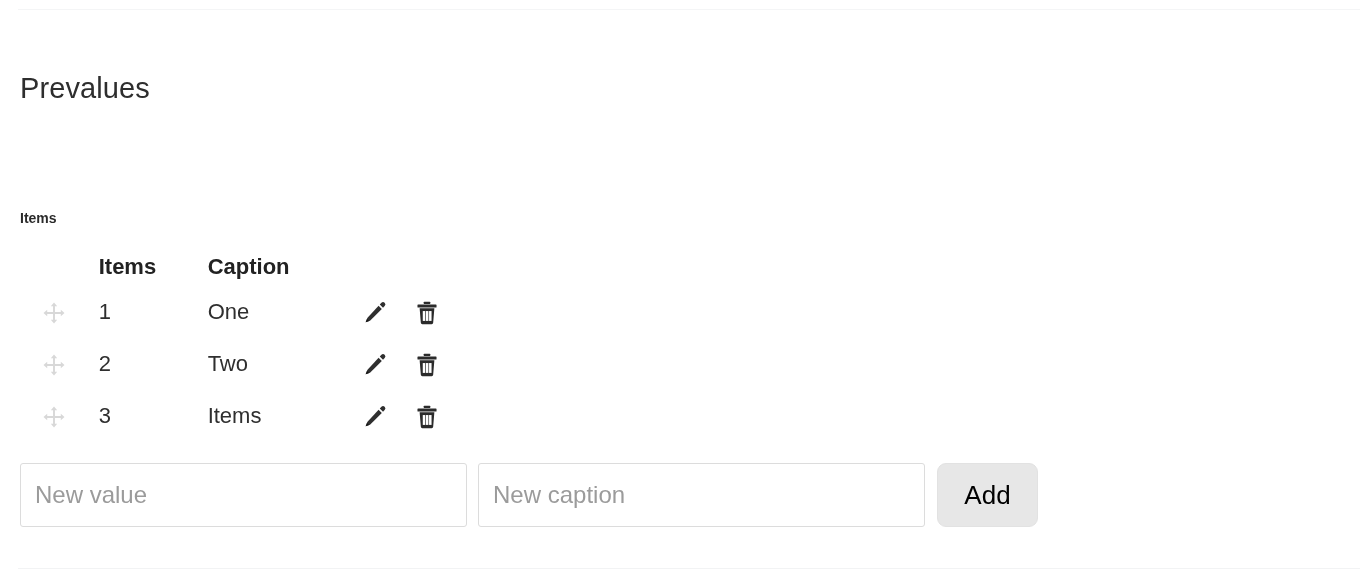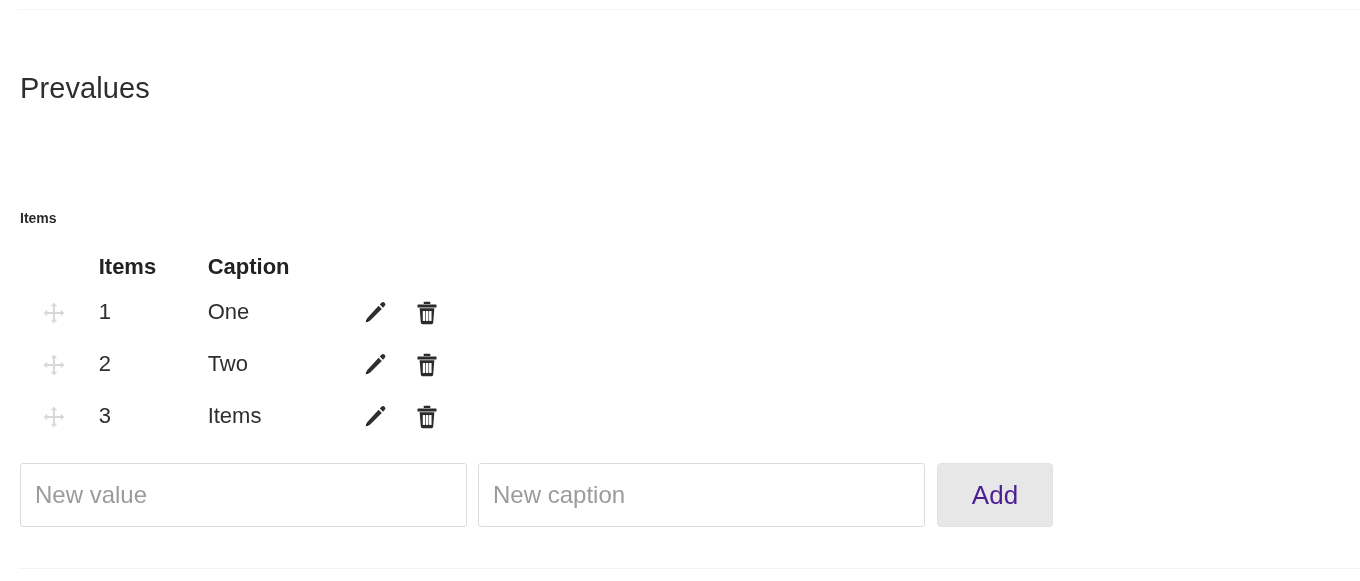--- a/index.html
+++ b/index.html
@@ -166,28 +166,28 @@
     color: #9b9b9b;
     opacity: 1;
   }
   #new-value-input   { left: 0px;   width: 447px; }
   #new-caption-input { left: 458px; width: 447px; }
 
   .add-button {
     position: absolute;
     left: 917px;
     top: 0;
-    width: 116px;
+    width: 101px;
     height: 64px;
     background: #e7e7e7;
     border: 1px solid #e2e2e2;
-    border-radius: 4px;
+    border-radius: 9px;
     font-family: "Liberation Sans", sans-serif;
     font-size: 26px;
-    color: #4c1d95;
+    color: #000000;
     cursor: pointer;
     line-height: 1;
   }
 </style>
 </head>
 <body>
 
 <div class="page">
 
   <div class="top-rule"></div>

